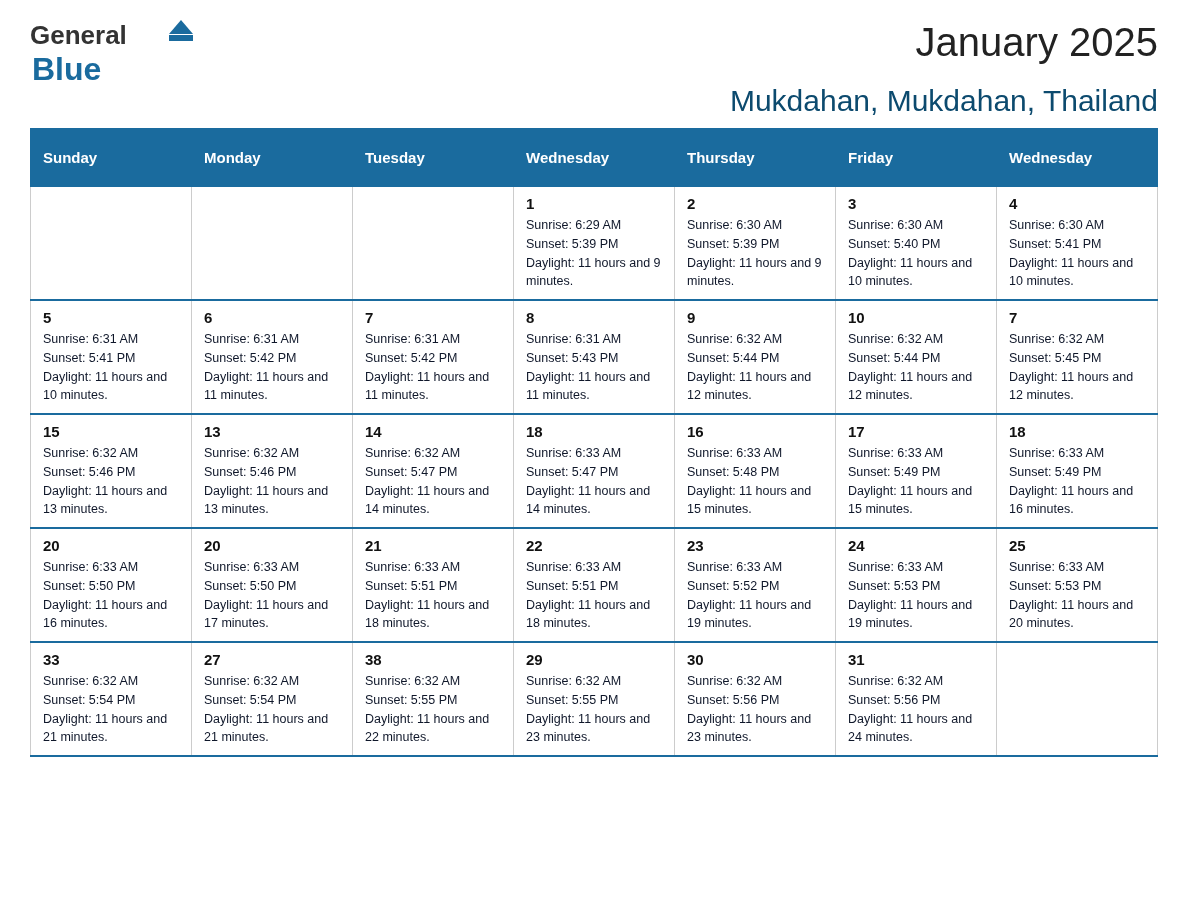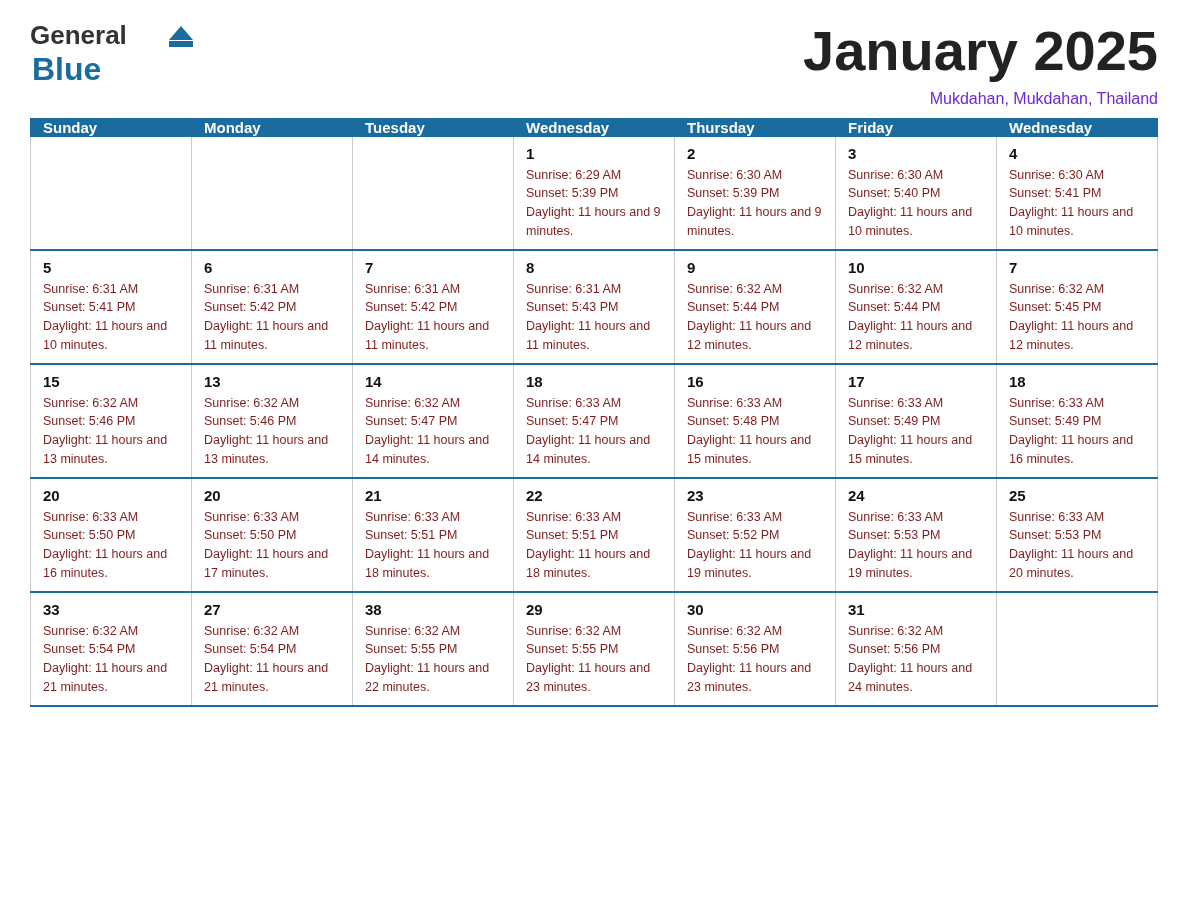--- a/index.html
+++ b/index.html
@@ -26,48 +26,47 @@
       font-weight: bold;
       color: #1a6b9e;
       margin-left: 2px;
     }
     .logo-wrapper {
       display: flex;
       flex-direction: column;
     }
     .logo-top-row {
       display: flex;
-      align-items: flex-end;
       gap: 39px;
     }
     .title-section {
       text-align: right;
     }
     .page-title {
-      font-size: 56px;
-      font-weight: bold;
+      font-size: 40px;
+      font-weight: normal;
       color: #222;
       line-height: 1.1;
     }
     .page-subtitle {
-      font-size: 16px;
-      color: #6d28d9;
-      margin-top: 8px;
+      font-size: 30px;
+      color: #0c4a6e;
+      margin-top: 20px;
     }
     .calendar {
       width: 100%;
       border-collapse: collapse;
       margin-top: 10px;
     }
     .calendar thead th {
       background-color: #1a6b9e;
       color: #fff;
       font-size: 15px;
       font-weight: bold;
-      padding: 0 12px;
+      padding: 20px 12px;
       text-align: left;
       border: 1px solid #1a6b9e;
     }
     .calendar tbody td {
       vertical-align: top;
       padding: 8px 12px;
       border: 1px solid #ccc;
       width: 14.28%;
       min-height: 100px;
       font-size: 13px;
@@ -77,21 +76,21 @@
       border-bottom: 2px solid #1a6b9e;
     }
     .day-number {
       font-size: 15px;
       font-weight: bold;
       margin-bottom: 4px;
       color: #111;
     }
     .day-info {
       font-size: 12.5px;
-      color: #7f1d1d;
+      color: #0f172a;
       line-height: 1.5;
     }
     .empty-cell {
       background: #fff;
     }
   </style>
 </head>
 <body>
 
 <div class="header">

